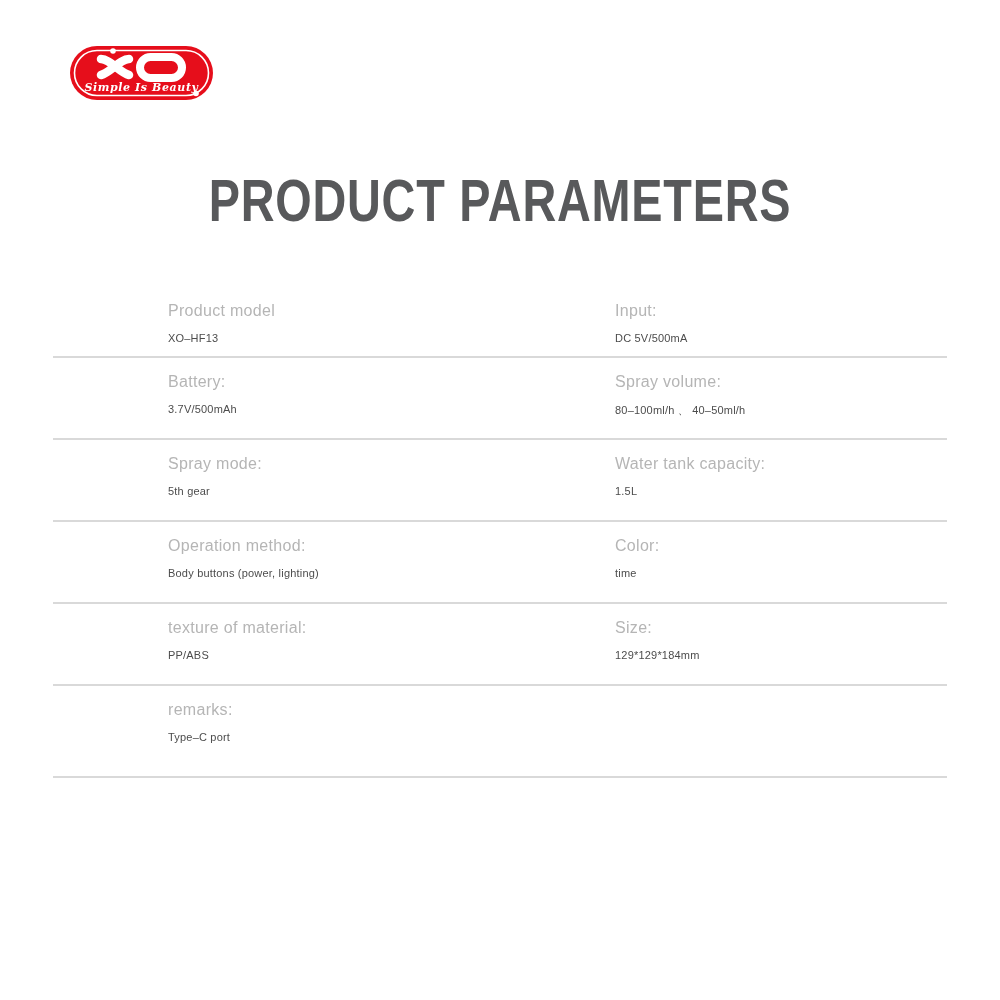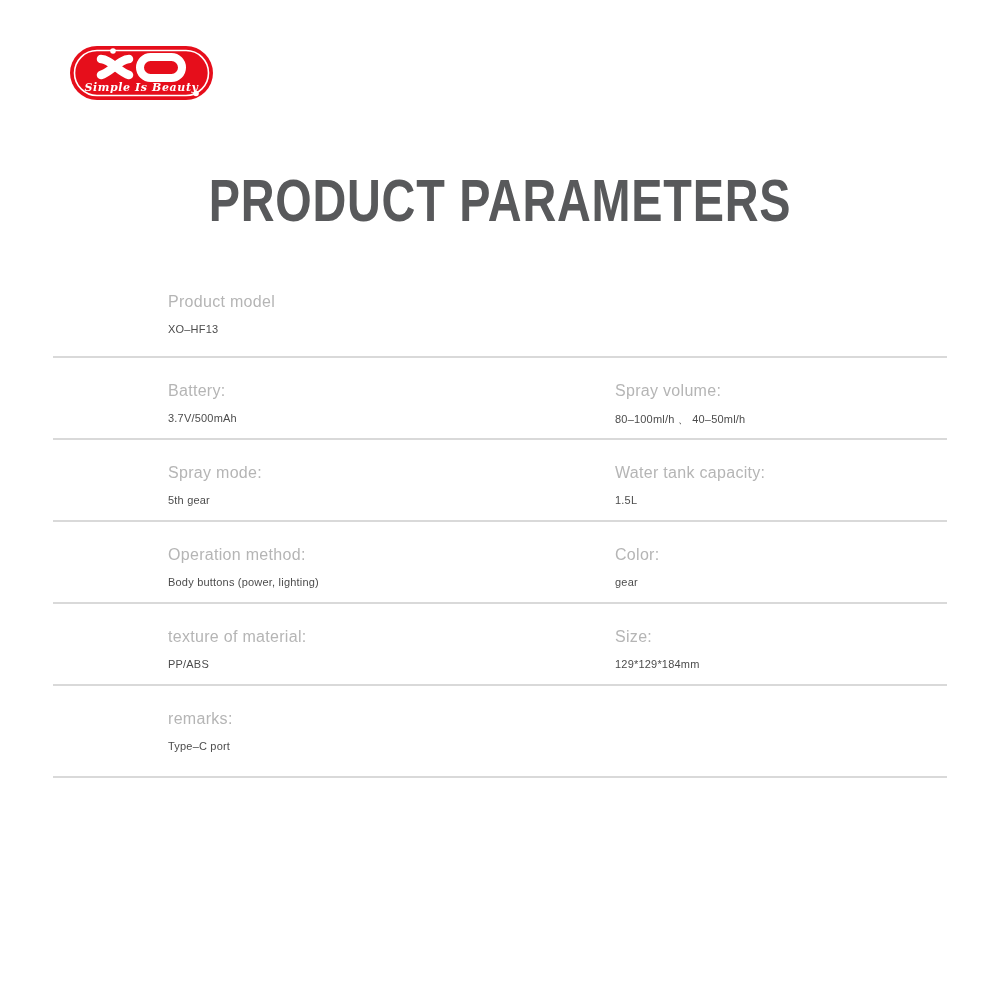--- a/index.html
+++ b/index.html
@@ -17,22 +17,22 @@
          white-space:nowrap;}
 
   
   .spec-table{position:absolute;left:53px;top:288px;width:894px;}
   .row{position:relative;height:80px;border-bottom:2px solid #d9d9d9;}
   .row:first-child{height:68px;}
   .row:last-child{height:90px;text-decoration:underline;}
   .cell{position:absolute;top:0;}
   .cell.left{left:115px;}
   .cell.right{left:562px;}
-  .label{margin-top:24px;font-size:16px;color:#b5b5b5;letter-spacing:0.3px;}
-  .row:first-child .label{margin-top:5px;}
+  .label{margin-top:15px;font-size:16px;color:#b5b5b5;letter-spacing:0.3px;}
+  .row:first-child .label{margin-top:14px;}
   .value{margin-top:12px;font-size:11px;color:#4c4c4c;letter-spacing:0.2px;}
 </style>
 </head>
 <body>
 
 <div class="page">
 
   <div class="logo">
     <svg viewBox="0 0 143 54" xmlns="http://www.w3.org/2000/svg">
       <rect x="0" y="0" width="143" height="54" rx="27" fill="#e60e1b"></rect>
@@ -49,20 +49,24 @@
   </div>
 
   <div class="title">PRODUCT PARAMETERS</div>
 
   <div class="spec-table">
       <div class="row">
         <div class="cell left">
           <div class="label">Product model</div>
           <div class="value">XO–HF13</div>
         </div>
+        <div class="cell right">
+          <div class="label">Input:</div>
+          <div class="value">DC 5V/500mA</div>
+        </div>
       </div>
       <div class="row">
         <div class="cell left">
           <div class="label">Battery:</div>
           <div class="value">3.7V/500mAh</div>
         </div>
         <div class="cell right">
           <div class="label">Spray volume:</div>
           <div class="value">80–100ml/h 、 40–50ml/h</div>
         </div>
@@ -77,21 +81,21 @@
           <div class="value">1.5L</div>
         </div>
       </div>
       <div class="row">
         <div class="cell left">
           <div class="label">Operation method:</div>
           <div class="value">Body buttons (power, lighting)</div>
         </div>
         <div class="cell right">
           <div class="label">Color:</div>
-          <div class="value">gear</div>
+          <div class="value">time</div>
         </div>
       </div>
       <div class="row">
         <div class="cell left">
           <div class="label">texture of material:</div>
           <div class="value">PP/ABS</div>
         </div>
         <div class="cell right">
           <div class="label">Size:</div>
           <div class="value">129*129*184mm</div>

